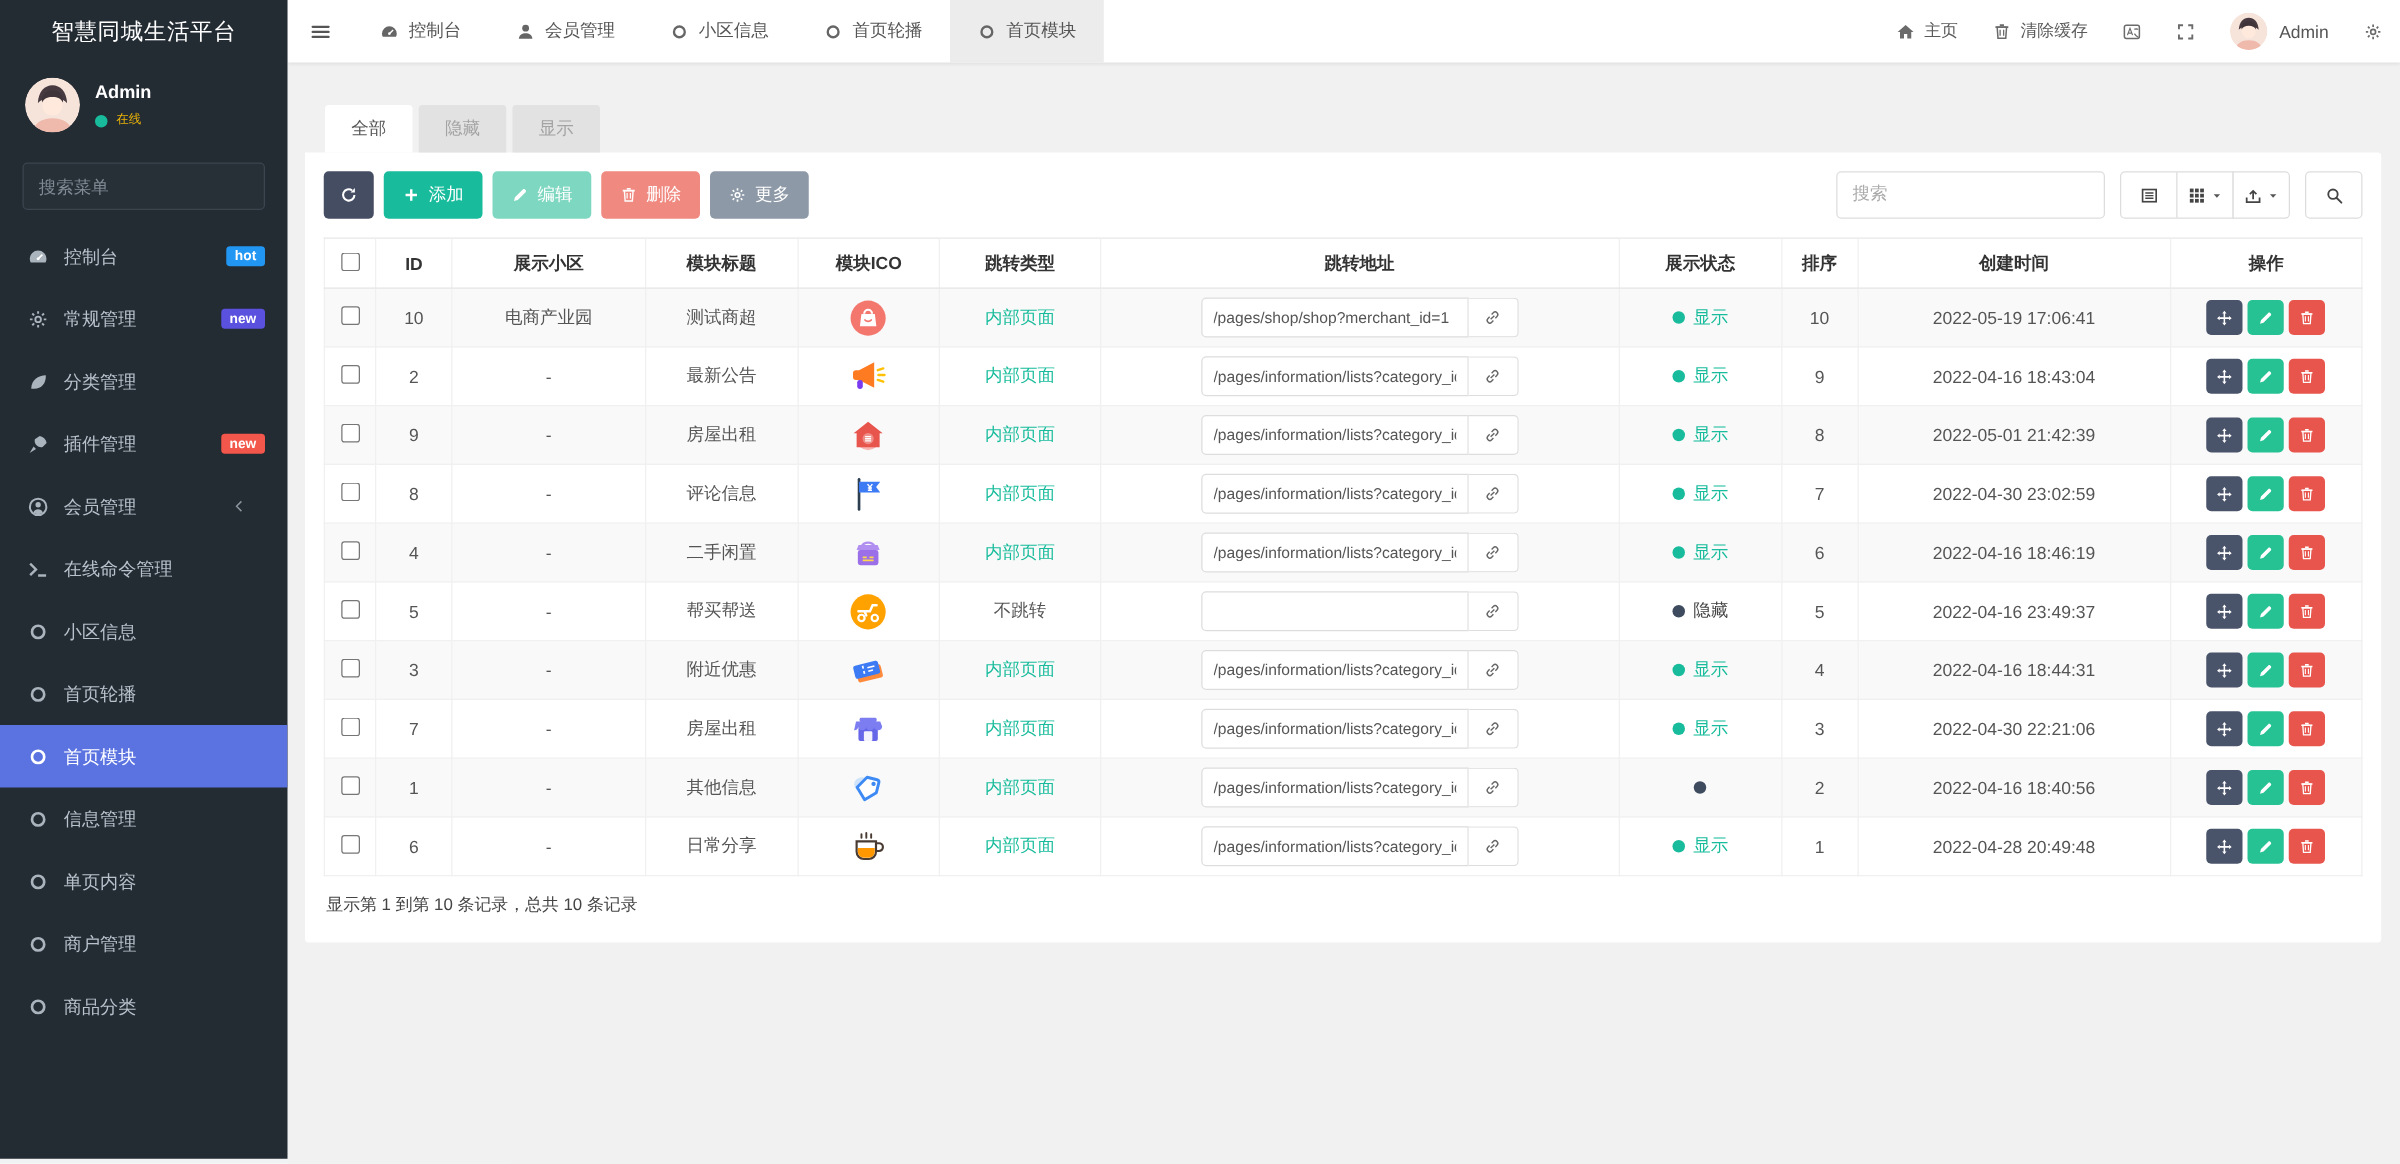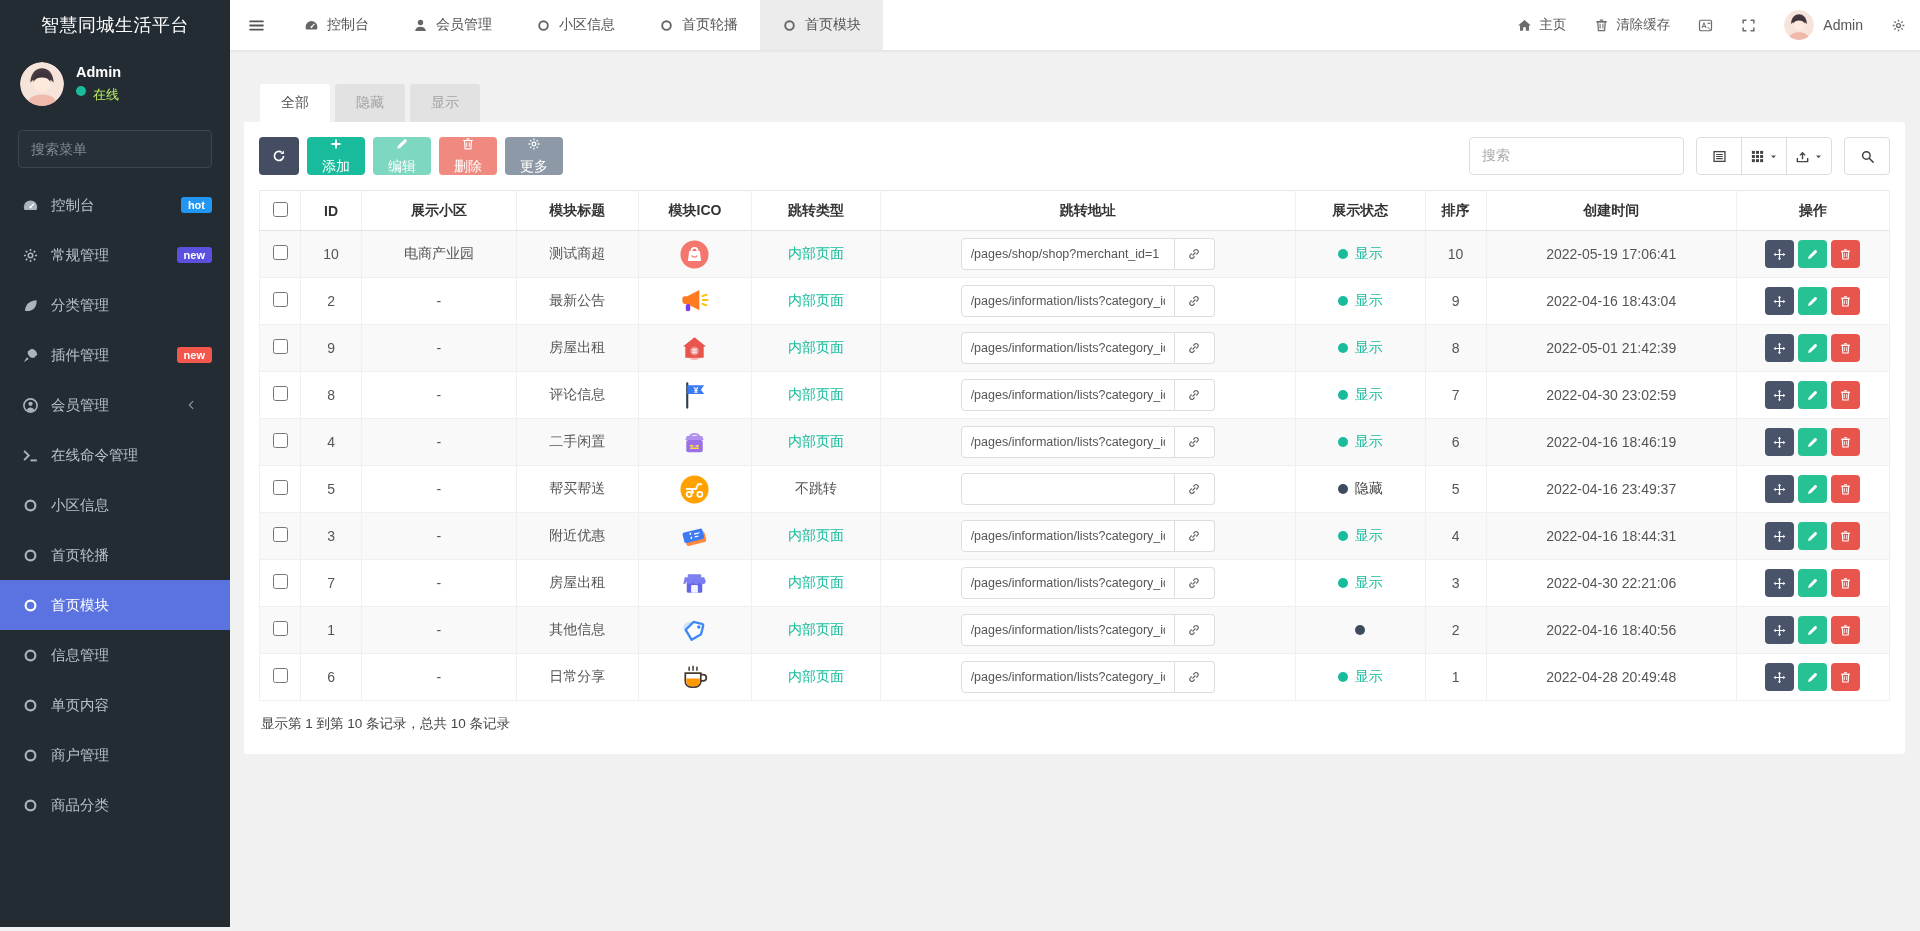--- a/index.html
+++ b/index.html
@@ -9,21 +9,21 @@
   .ico { display:inline-block; width:16px; height:16px; vertical-align:middle; }
   .ico svg { width:100%; height:100%; display:block; }
 
   
   .sidebar { position:absolute; left:0; top:0; bottom:4px; width:230px; background:var(--sidebar_bg,#232b33); color:#b8c2cc; z-index:5; overflow:hidden; }
   .logo { height:50px; display:flex; align-items:center; justify-content:center; color:#fff; font-size:18px; letter-spacing:.5px; }
   .user-panel { display:flex; align-items:center; gap:12px; padding:12px 20px 14px 20px; }
   .user-avatar { width:44px; height:44px; border-radius:50%; overflow:hidden; flex:0 0 44px; }
   .user-avatar svg { width:100%; height:100%; display:block; }
   .user-name { color:#fff; font-weight:bold; font-size:14.5px; margin-bottom:6px; }
-  .user-status { font-size:13px; color:#bef264; display:flex; align-items:flex-start; gap:7px; }
+  .user-status { font-size:10px; color:#eab308; display:flex; align-items:flex-end; gap:7px; }
   .dot { display:inline-block; width:10px; height:10px; border-radius:50%; }
   .dot.teal { background:var(--teal,#18bc9c); }
   .dot.navy { background:#3e4b5e; }
   .side-search { margin:10px 18px 12px 18px; height:38px; border:1px solid #3c454e; border-radius:4px; background:#272f37; display:flex; align-items:center; padding:0 12px; }
   .side-search input { flex:1; background:transparent; border:0; outline:none; color:#cfd6dc; font-size:14px; font-family:inherit; }
   .side-search input::placeholder { color:#7f8a93; }
   .side-search .ico { color:#8a949d; width:15px; height:15px; }
   .side-menu { list-style:none; }
   .side-item { display:flex; align-items:center; height:50px; padding:0 18px 0 22px; cursor:pointer; font-size:14.5px; color:#b8c2cc; }
   .side-item .ico { width:17px; height:17px; margin-right:12px; color:#aab4bd; flex:0 0 17px; }
@@ -47,21 +47,21 @@
   .nav-user { display:flex; align-items:center; gap:9px; padding:0 14px; cursor:pointer; color:#555; }
   .nav-user .user-avatar { width:30px; height:30px; flex:0 0 30px; }
 
   .content { flex:1; background:var(--page_bg,#f1f1f1); padding:34px 15px 0 14px; overflow:hidden; }
   .filter-tabs { display:flex; gap:5px; padding-left:16px; }
   .filter-tab { height:38px; padding:0 21px; display:flex; align-items:center; font-size:14px; background:#e2e2e2; color:#a3a3a3; border-radius:3px 3px 0 0; cursor:pointer; }
   .filter-tab.active { background:#fff; color:#555; }
 
   .card { background:#fff; border-radius:0 3px 3px 3px; padding:15px; }
   .toolbar { display:flex; align-items:center; margin-bottom:15px; }
-  .btn { display:inline-flex; align-items:center; justify-content:center; gap:7px; height:38px; border:0; border-radius:4px; color:#fff; font-size:14px; cursor:pointer; font-family:inherit;flex-direction:column; }
+  .btn { display:inline-flex; align-items:center; justify-content:center; gap:7px; height:38px; border:0; border-radius:4px; color:#fff; font-size:14px; cursor:pointer; font-family:inherit; }
   .btn .ico { width:14px; height:14px; }
   .btn-refresh { width:40px; background:var(--navy,#454d63); margin-right:8px; }
   .btn-add { background:var(--teal,#18bc9c); padding:0 15px; margin-right:8px; }
   .btn-edit { background:#7ed7c0; padding:0 15px; margin-right:8px; }
   .btn-del { background:#f0897f; padding:0 15px; margin-right:8px; }
   .btn-more { background:#8d99a7; padding:0 15px; }
   .toolbar-right { margin-left:auto; display:flex; align-items:center;font-family:Liberation Mono, monospace; }
   .tb-search { width:215px; height:38px; border:1px solid #ddd; border-radius:4px; padding:0 12px; font-size:14px; color:#555; outline:none; font-family:inherit; }
   .tb-search::placeholder { color:#aaa; }
   .btn-group { display:flex; margin-left:12px; }

